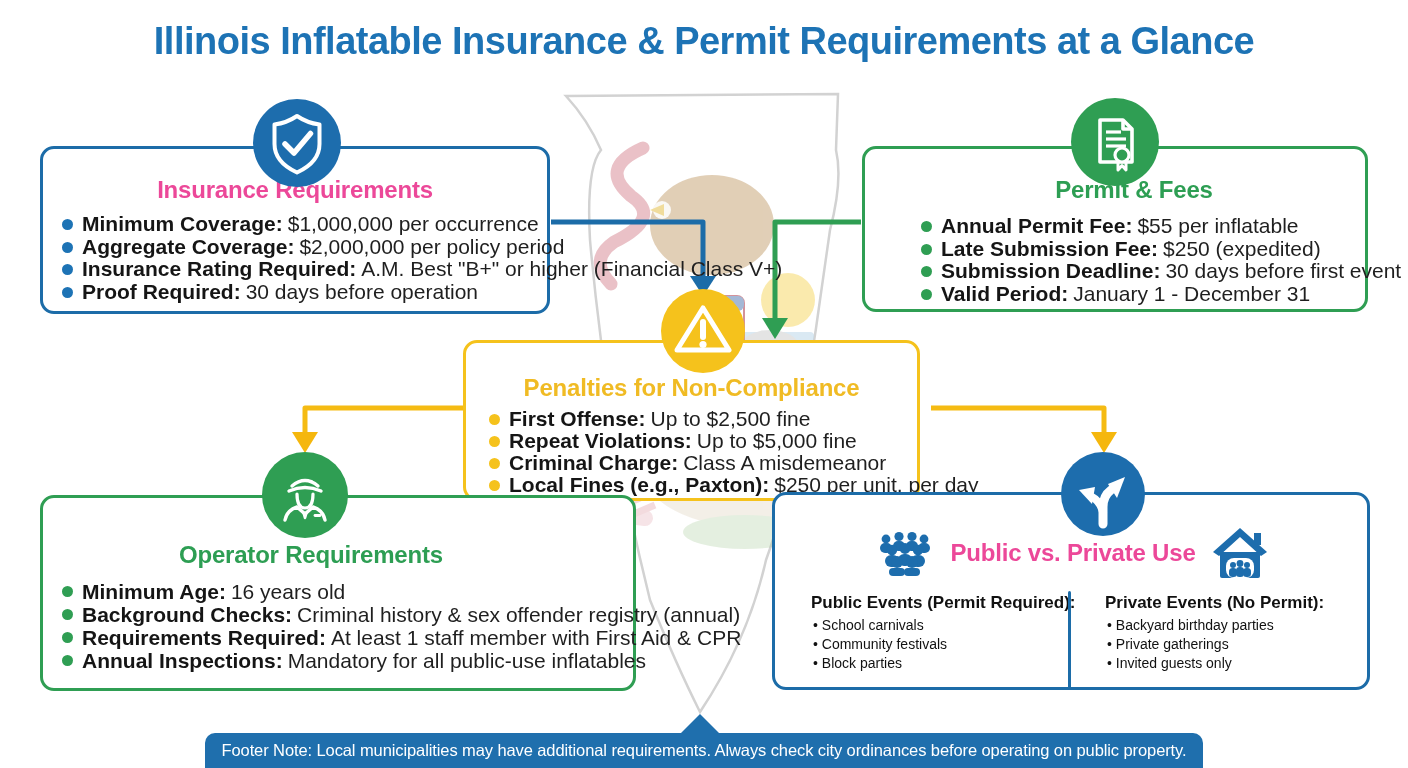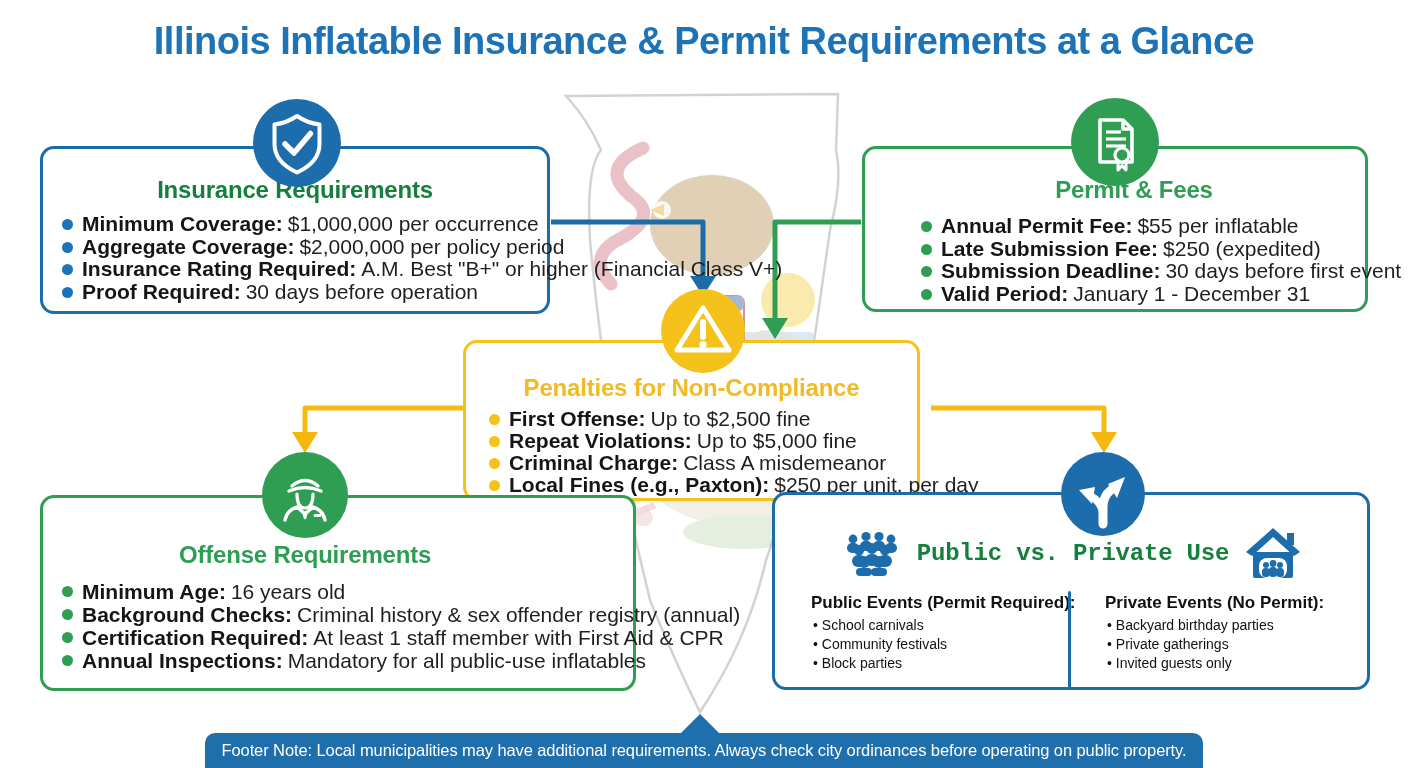--- a/index.html
+++ b/index.html
@@ -9,21 +9,21 @@
   
   .bg-art{position:absolute;left:0;top:0;z-index:0;}
   .connectors{position:absolute;left:0;top:0;z-index:1;}
   .box{position:absolute;background:#fff;border-radius:14px;z-index:2;box-sizing:border-box;}
   .icon-badge{position:absolute;z-index:3;border-radius:50%;display:flex;align-items:center;justify-content:center;}
 
   .page-title{position:absolute;top:20px;left:0;width:100%;text-align:center;
     font-size:38px;font-weight:700;letter-spacing:-0.5px;color:#1d73b5;z-index:2;}
 
   .box-title{font-weight:700;font-size:24px;text-align:center;letter-spacing:-0.2px;}
-  .t-blue{color:#15803d;} .t-green{color:#2d9e53;} .t-yellow{color:#f0bb24;}
+  .t-blue{color:#ec4899;} .t-green{color:#2d9e53;} .t-yellow{color:#f0bb24;}
 
   .blist{list-style:none;margin:0;padding:0;}
   .blist li{display:flex;align-items:flex-start;white-space:nowrap;font-size:21px;line-height:22.5px;}
   .blist .dot{width:11px;height:11px;border-radius:50%;margin:6px 9px 0 0;flex:none;}
   .dot-blue{background:#1d73b5;} .dot-green{background:#2f9e53;} .dot-yellow{background:#f5c21c;}
   .blist b{font-weight:700;color:#151515;}
   .blist .val{margin-left:5px;color:#1f1f1f;}
 
   .b-insurance{left:40px;top:146px;width:510px;height:168px;border:3px solid #1c6ca8;}
   .b-permit{left:862px;top:146px;width:506px;height:166px;border:3px solid #2f9e53;}
@@ -35,21 +35,21 @@
   .b-insurance .blist{margin:9px 0 0 19px;}
   .b-permit .box-title{margin-top:27px;padding-left:38px;}
   .b-permit .blist{margin:11px 0 0 56px;}
   .b-penalties .box-title{margin-top:31px;}
   .b-penalties .blist{margin:6px 0 0 23px;}
   .b-penalties .blist li{line-height:22px;}
   .b-operator .box-title{margin-top:43px;text-align:left;padding-left:136px;}
   .b-operator .blist{margin:11px 0 0 19px;}
   .b-operator .blist li{line-height:23px;}
 
-  .pub-title-row{display:flex;align-items:center;justify-content:center;margin-top:32px;gap:16px;font-family:Liberation Mono, monospace;}
+  .pub-title-row{display:flex;align-items:center;justify-content:center;margin-top:32px;gap:16px;}
   .pub-cols{position:relative;display:flex;margin-top:14px;}
   .pcol{width:50%;box-sizing:border-box;}
   .pcol-left{padding-left:36px;}
   .pcol-right{padding-left:34px;}
   .pcol h4{margin:0;font-size:17px;font-weight:700;white-space:nowrap;}
   .pcol ul{list-style:none;margin:3px 0 0 2px;padding:0;}
   .pcol li{font-size:14px;line-height:18.8px;white-space:nowrap;}
   .pcol li::before{content:"• ";}
   .col-divider{position:absolute;left:293px;top:-2px;width:3px;height:98px;background:#1c6ca8;border-radius:2px;}
 
@@ -207,35 +207,35 @@
   </div>
   <div class="icon-badge" style="left:661px;top:289px;width:84px;height:84px;background:#f5c21c;">
     <svg width="84" height="84" viewBox="0 0 84 84">
       <path d="M42 19 L68 61 H16 Z" fill="none" stroke="#fff" stroke-width="5" stroke-linejoin="round"></path>
       <line x1="42" y1="33" x2="42" y2="48" stroke="#fff" stroke-width="6" stroke-linecap="round"></line>
       <circle cx="42" cy="55.5" r="3.6" fill="#fff"></circle>
     </svg>
   </div>
 
   <div class="box b-operator">
-    <div class="box-title t-green">Offense Requirements</div>
+    <div class="box-title t-green">Operator Requirements</div>
     <ul class="blist">
       <li>
           <span class="dot dot-green"></span>
           <b>Minimum Age:</b>
           <span class="val">16 years old</span>
         </li>
       <li>
           <span class="dot dot-green"></span>
           <b>Background Checks:</b>
           <span class="val">Criminal history &amp; sex offender registry (annual)</span>
         </li>
       <li>
           <span class="dot dot-green"></span>
-          <b>Certification Required:</b>
+          <b>Requirements Required:</b>
           <span class="val">At least 1 staff member with First Aid &amp; CPR</span>
         </li>
       <li>
           <span class="dot dot-green"></span>
           <b>Annual Inspections:</b>
           <span class="val">Mandatory for all public-use inflatables</span>
         </li>
     </ul>
   </div>
   <div class="icon-badge" style="left:262px;top:452px;width:86px;height:86px;background:#2f9e53;">

